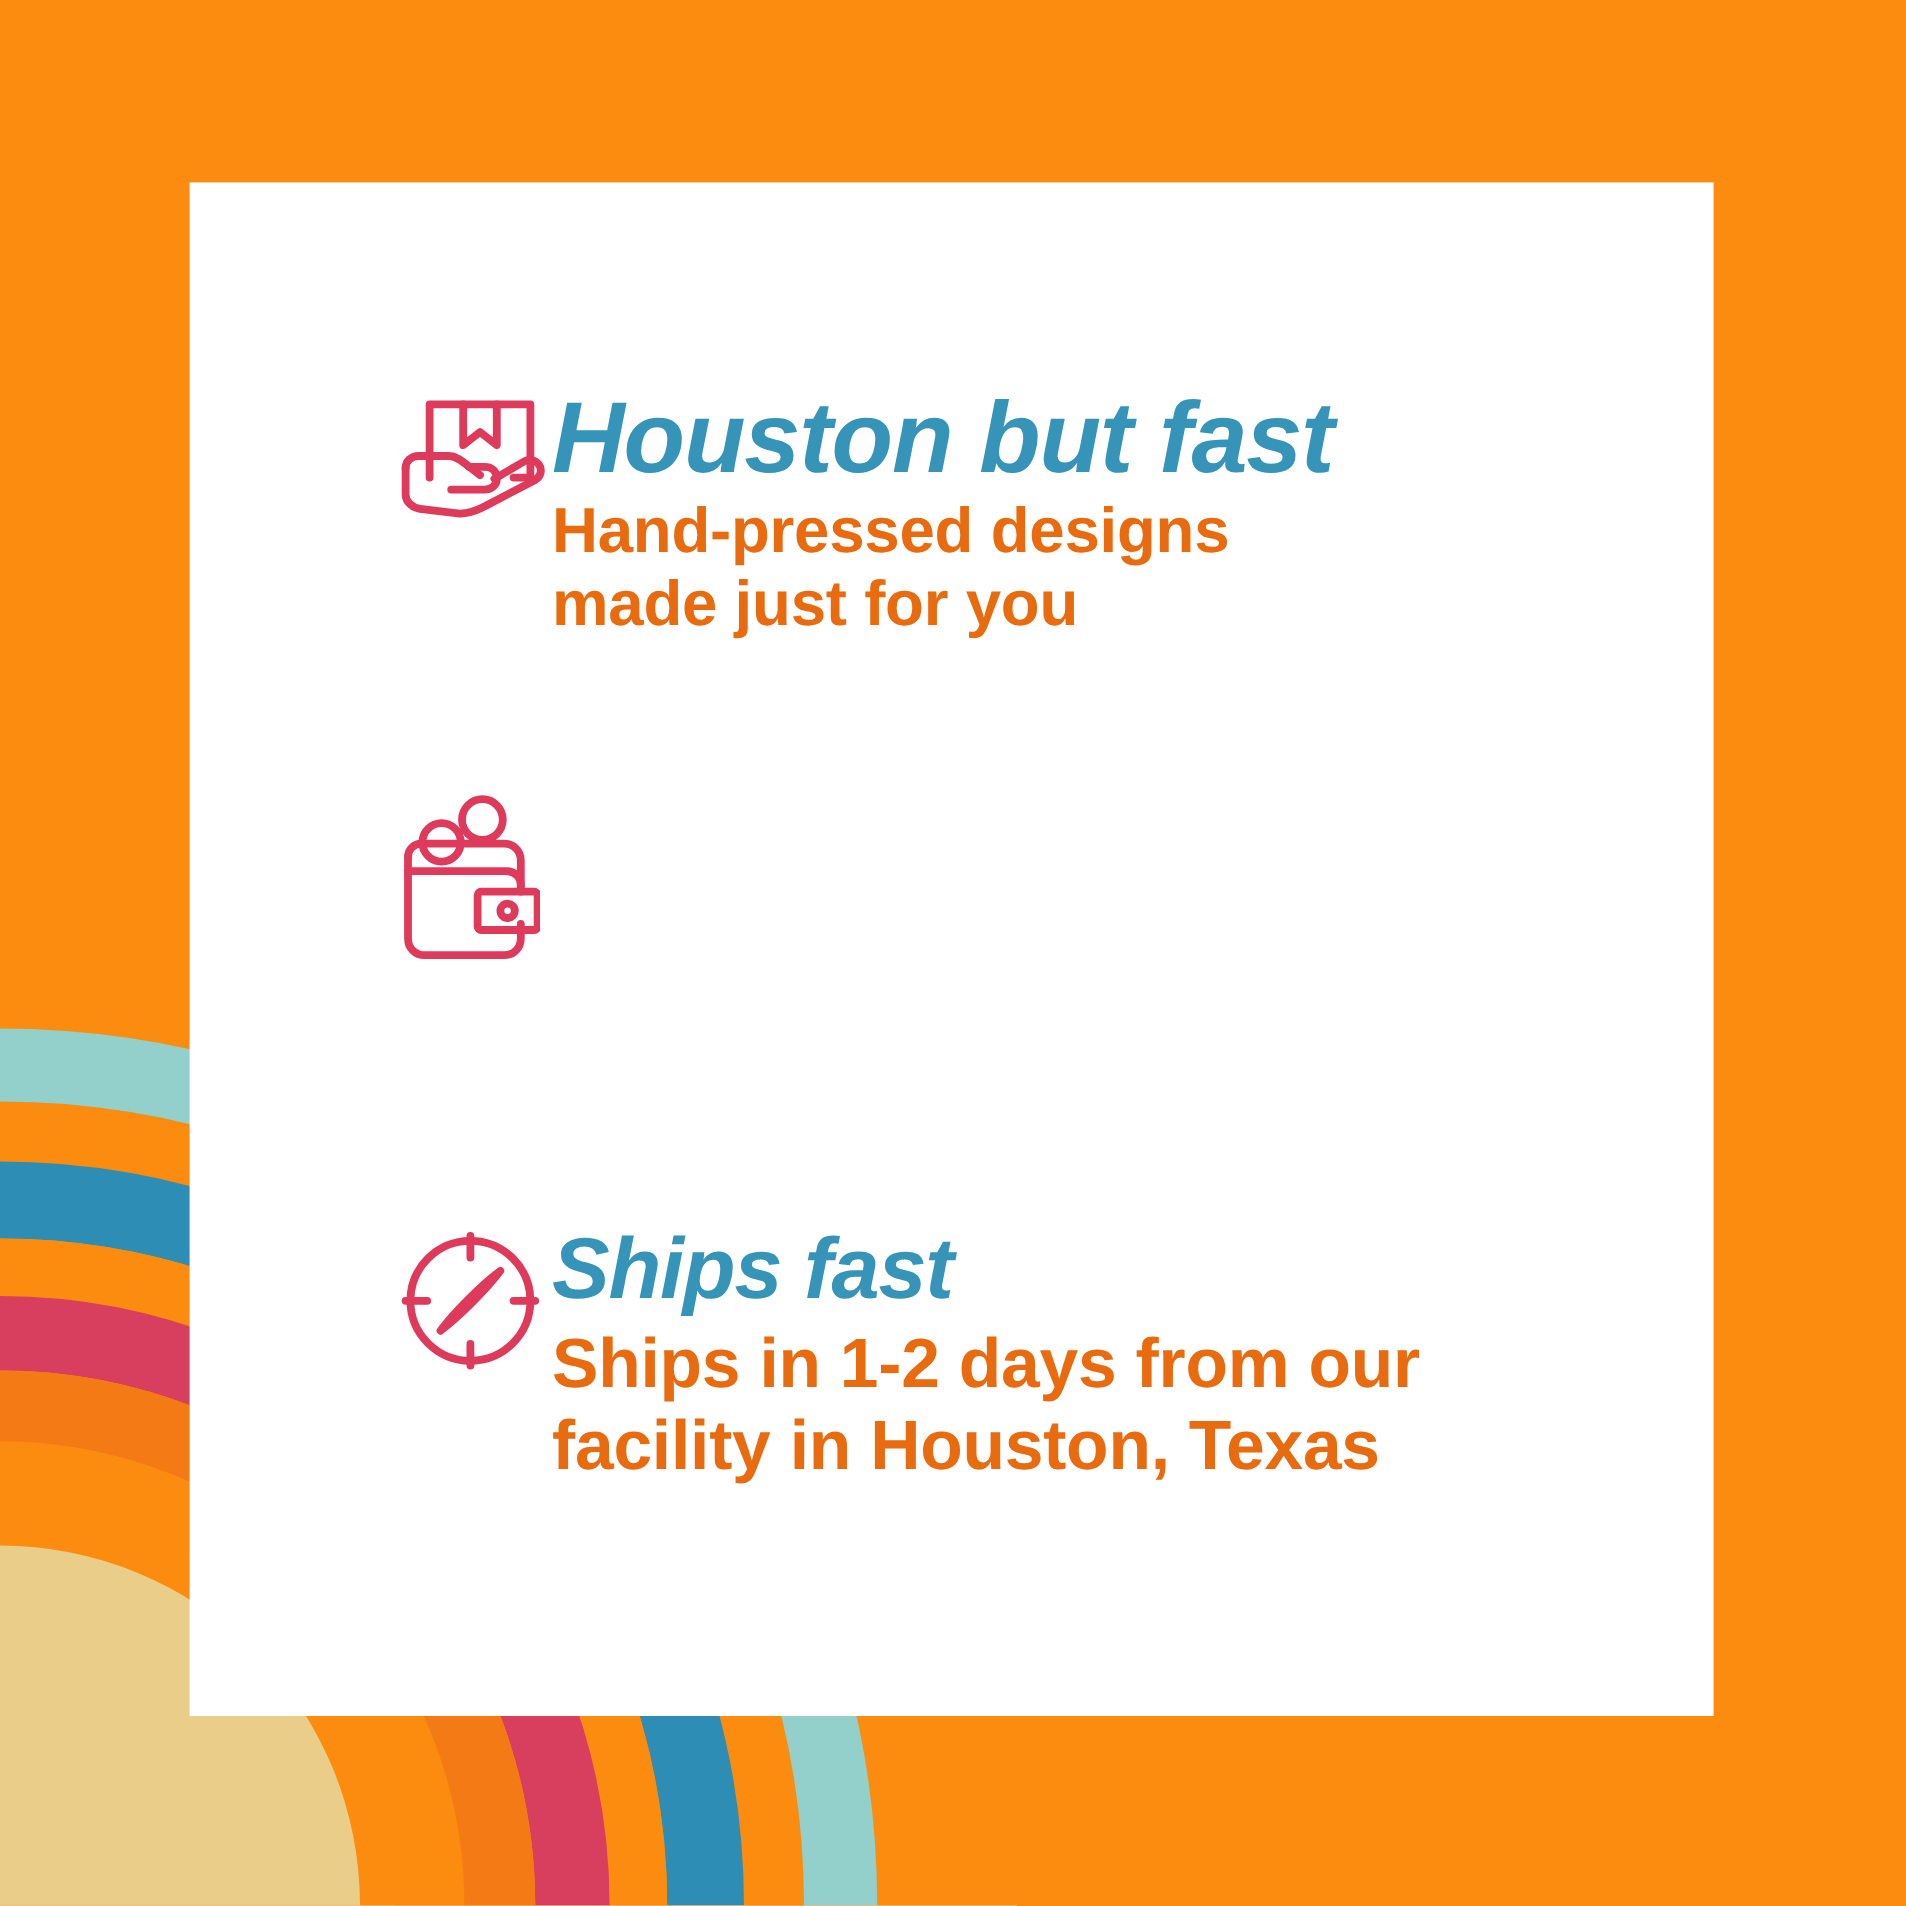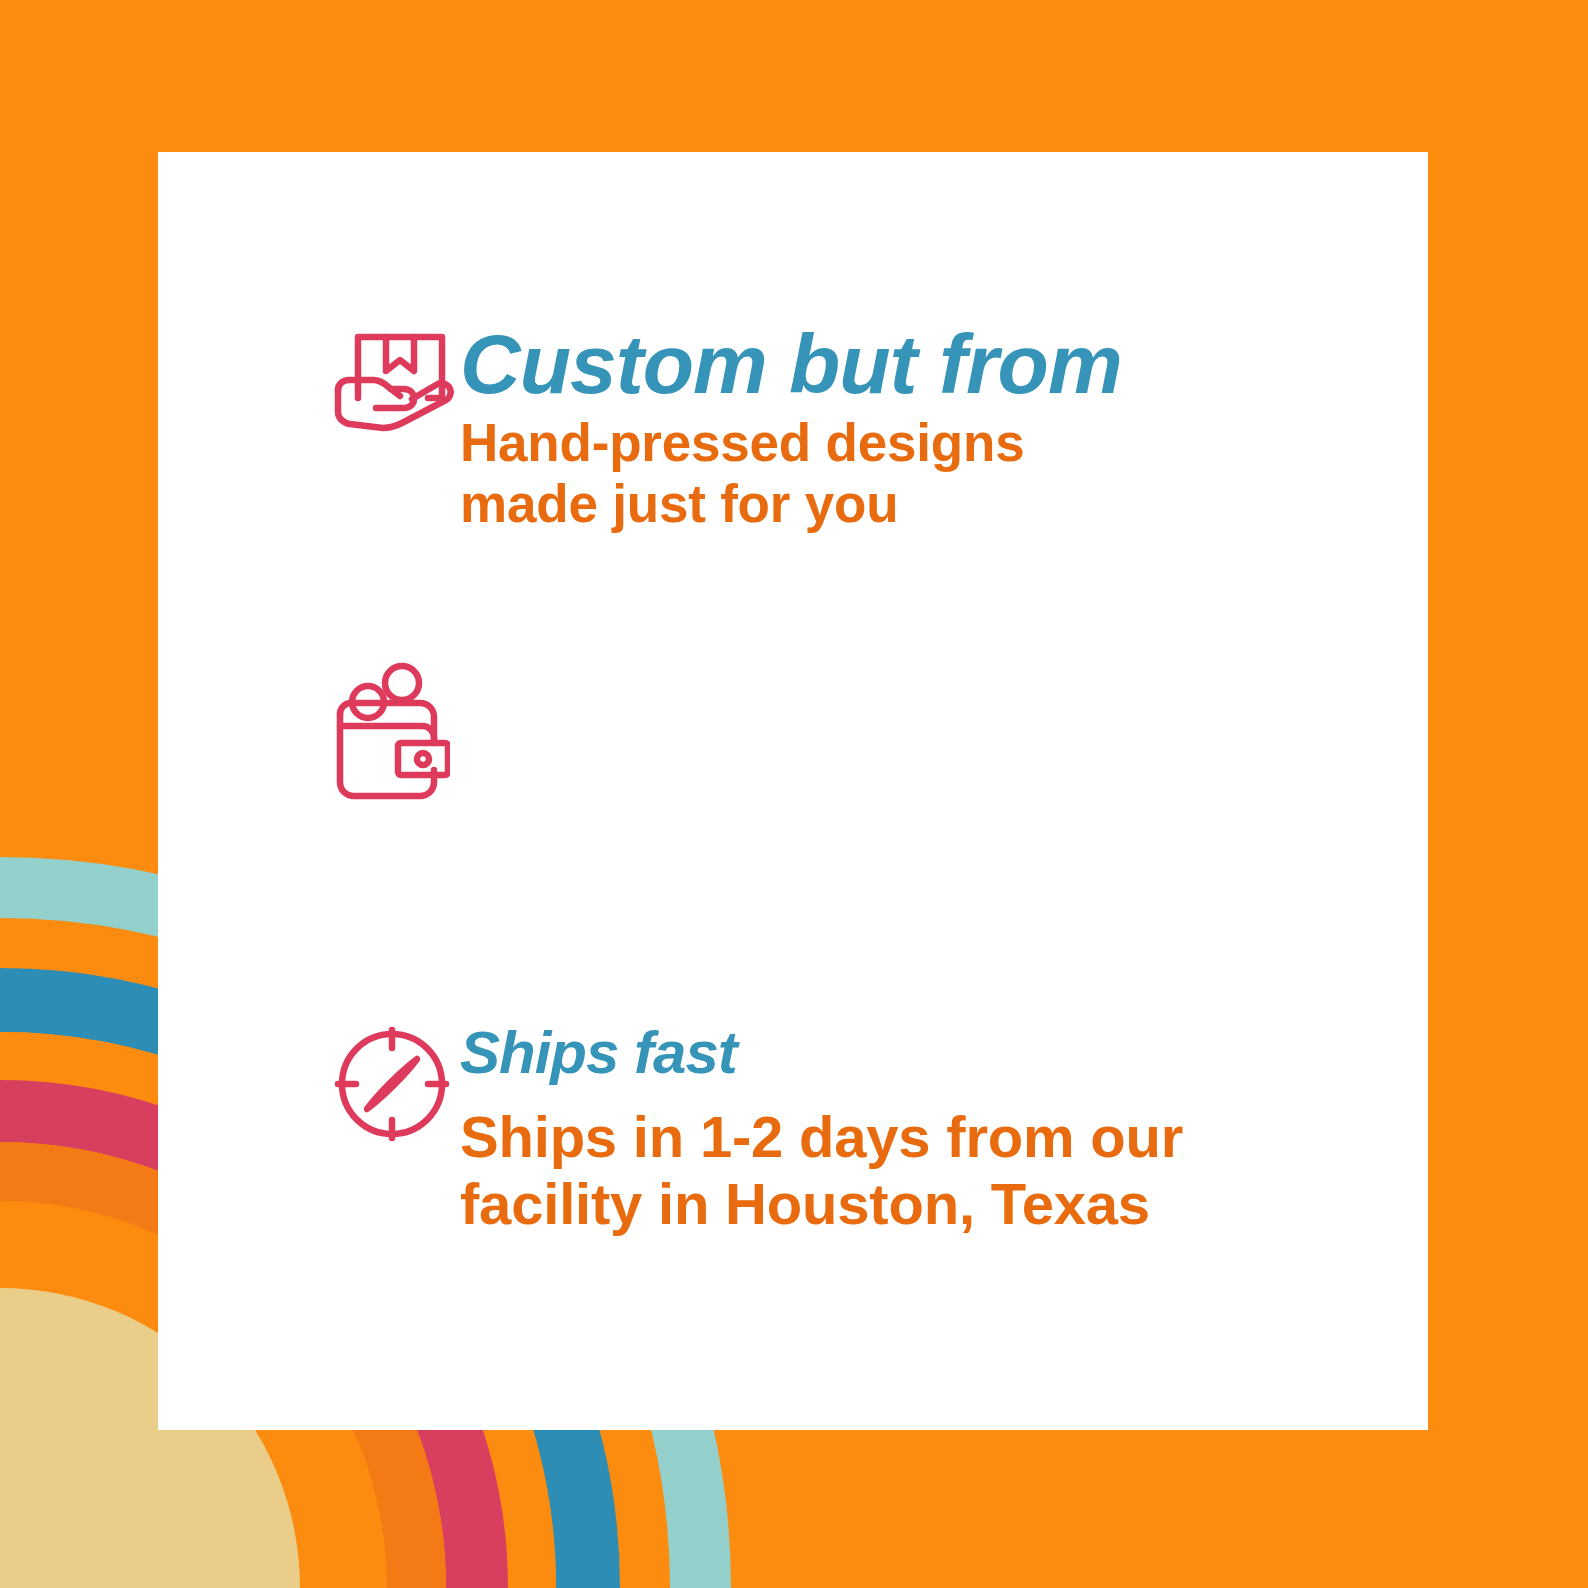--- a/index.html
+++ b/index.html
@@ -78,21 +78,21 @@
   #feature-0 { left:334px; top:322px; width:1020px; }
   #feature-0 .feature-title { font-size:84px; margin-bottom:4px; }
   #feature-0 .feature-body  { font-size:53px; }
 
   #feature-1 { left:334px; top:652px; width:1020px; }
   #feature-1 .feature-title { font-size:84px; margin-bottom:6px; }
   #feature-1 .feature-body  { font-size:53px; }
   #feature-1 .feature-icon  { padding-top:8px; }
 
   #feature-2 { left:334px; top:1022px; width:1020px; }
-  #feature-2 .feature-title { font-size:60px; margin-bottom:20px; }
+  #feature-2 .feature-title { font-size:72px; margin-bottom:8px; }
   #feature-2 .feature-body  { font-size:58px; }
   #feature-2 .feature-icon  { padding-top:4px; }
 </style>
 </head>
 <body>
 
 <svg id="rainbow" viewBox="0 0 1000 1000" aria-hidden="true">
 
   <g>
     <circle cx="0" cy="1000" r="700" fill="none" stroke="#93cfcb" stroke-width="62"></circle>
@@ -118,21 +118,21 @@
         <path d="M52 9 L52 43 L66 32 L80 43 L80 9"></path>
 
         <path d="M4 62 C4 56 9 52 15 52 L40 52 C47 52 52 57 57 61 L66 68"></path>
         <path d="M4 62 L4 84 C4 90 9 95 16 96 L49 100 C56 100 62 98 68 95 L112 72 C117 69 118 63 115 59 C112 55 106 54 102 57 L78 71"></path>
 
         <path d="M57 61 L70 61 C76 61 80 65 80 71 C80 76 76 80 70 80 L42 80"></path>
       </g>
     </svg>
   </div>
   <div class="feature-text">
-    <div class="feature-title">Custom but from</div>
+    <div class="feature-title">Houston but fast</div>
     <div class="feature-body">Hand-pressed designs
 made just for you</div>
   </div>
 </div>
 
 <div class="feature" id="feature-1" style="z-index:3;">
   <div class="feature-icon">
     <svg width="116" height="140" viewBox="0 0 116 140">
       <g fill="none" stroke="#de3a5c" stroke-width="6.5" stroke-linecap="round" stroke-linejoin="round">
 

